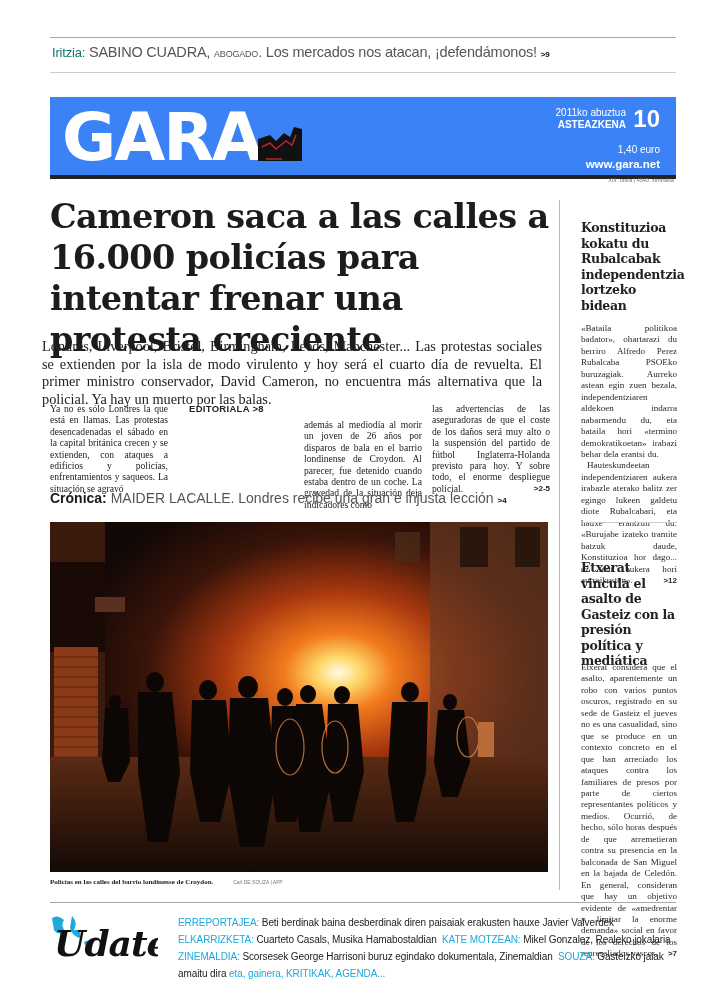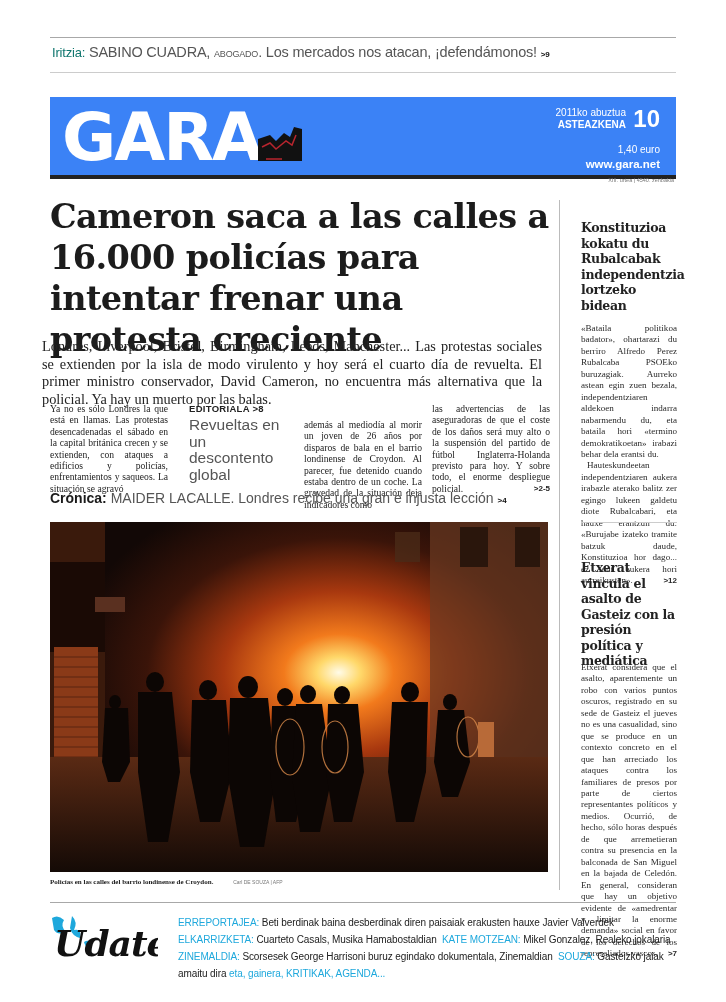--- a/index.html
+++ b/index.html
@@ -90,21 +90,20 @@
 
 <h1 class="headline">Cameron saca a las calles a 16.000 policías para intentar frenar una protesta creciente</h1>
 <p class="lede">Londres, Liverpool, Bristol, Birmingham, Leeds, Manchester... Las protestas sociales se extienden por la isla de modo virulento y hoy será el cuarto día de revuelta. El primer ministro conservador, David Cameron, no encuentra más alternativa que la policial. Ya hay un muerto por las balas.</p>
 
 <div class="col col1">Ya no es sólo Londres la que está en llamas. Las protestas desencadenadas el sábado en la capital británica crecen y se extienden, con ataques a edificios y policías, enfrentamientos y saqueos. La situación se agravó</div>
 <div class="col col2">
   <div class="edit-label">
     <span>EDITORIALA</span>
     <span>&gt;8</span>
   </div>
-  <div class="edit-title">Revueltas en un descontento global</div>
 </div>
 <div class="col col3">además al mediodía al morir un joven de 26 años por disparos de bala en el barrio londinense de Croydon. Al parecer, fue detenido cuando estaba dentro de un coche. La gravedad de la situación deja indicadores como</div>
 <div class="col col4">
   <span>las advertencias de las aseguradoras de que el coste de los daños será muy alto o la suspensión del partido de fútbol Inglaterra-Holanda previsto para hoy. Y sobre todo, el enorme despliegue policial.</span>
   <span class="jump">&gt;2-5</span>
 </div>
 
 <div class="cronica">
   <span class="label">Crónica:</span>
   <span>MAIDER LACALLE. Londres recibe una gran e injusta lección</span>

